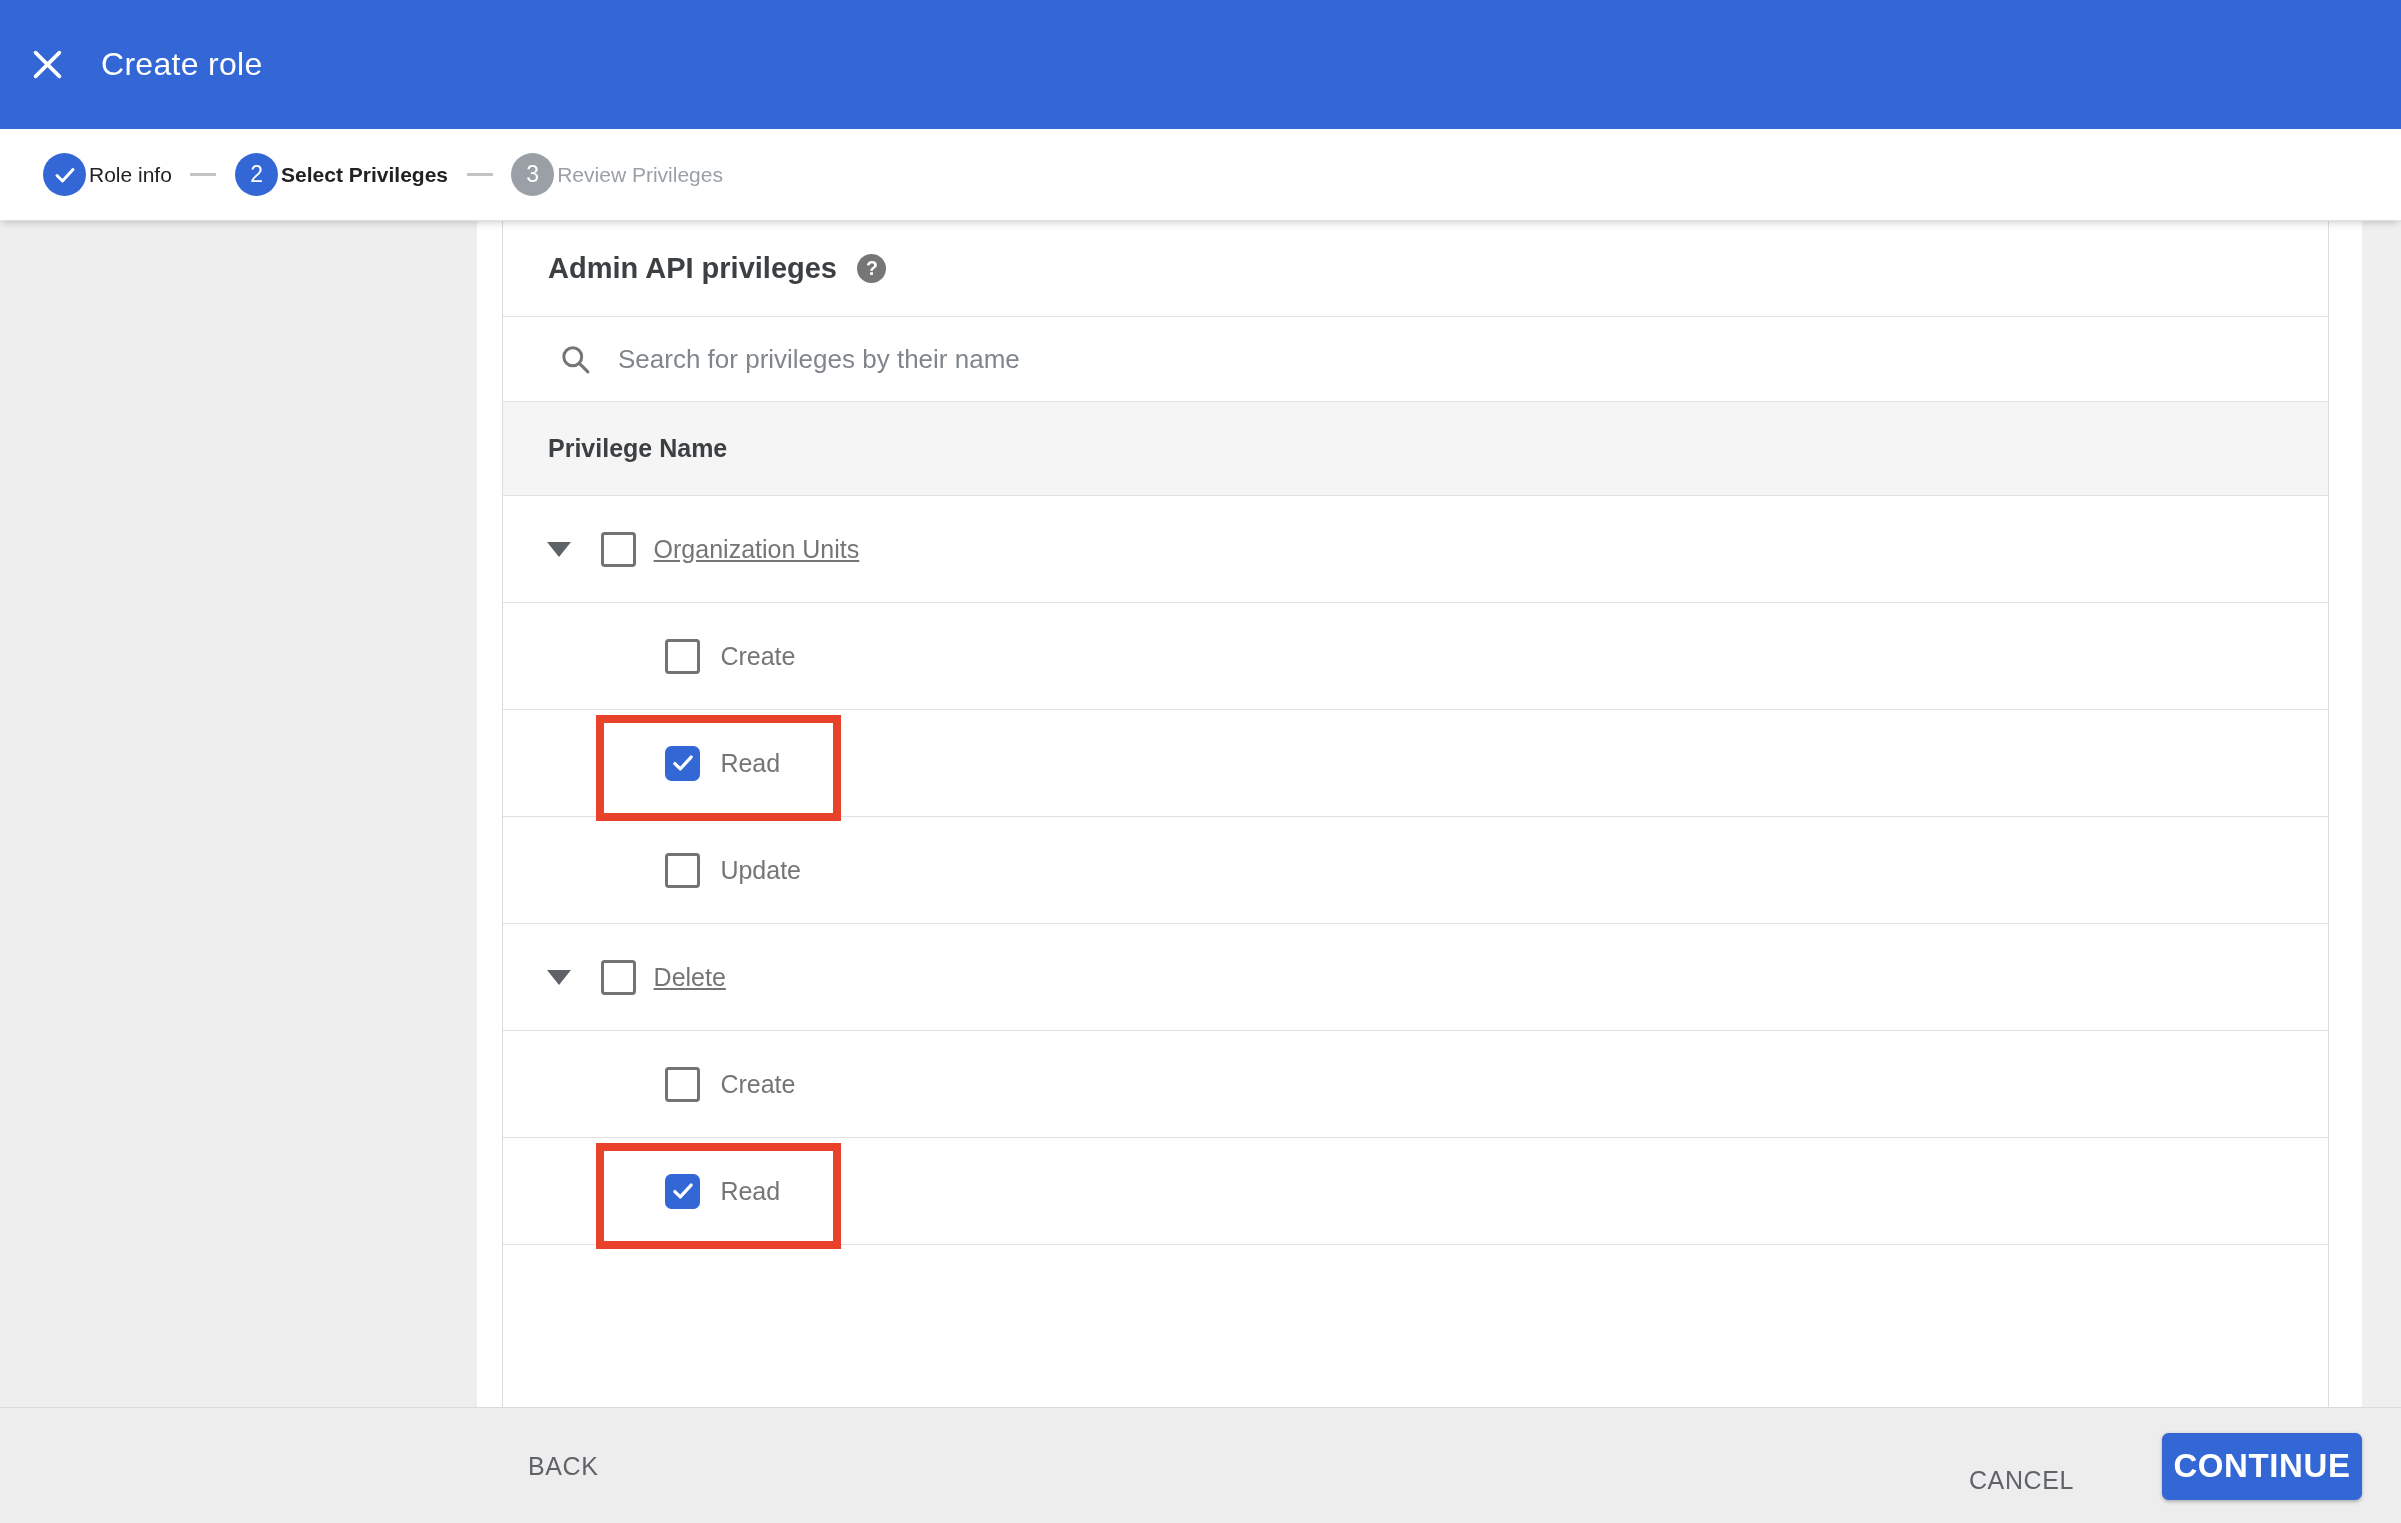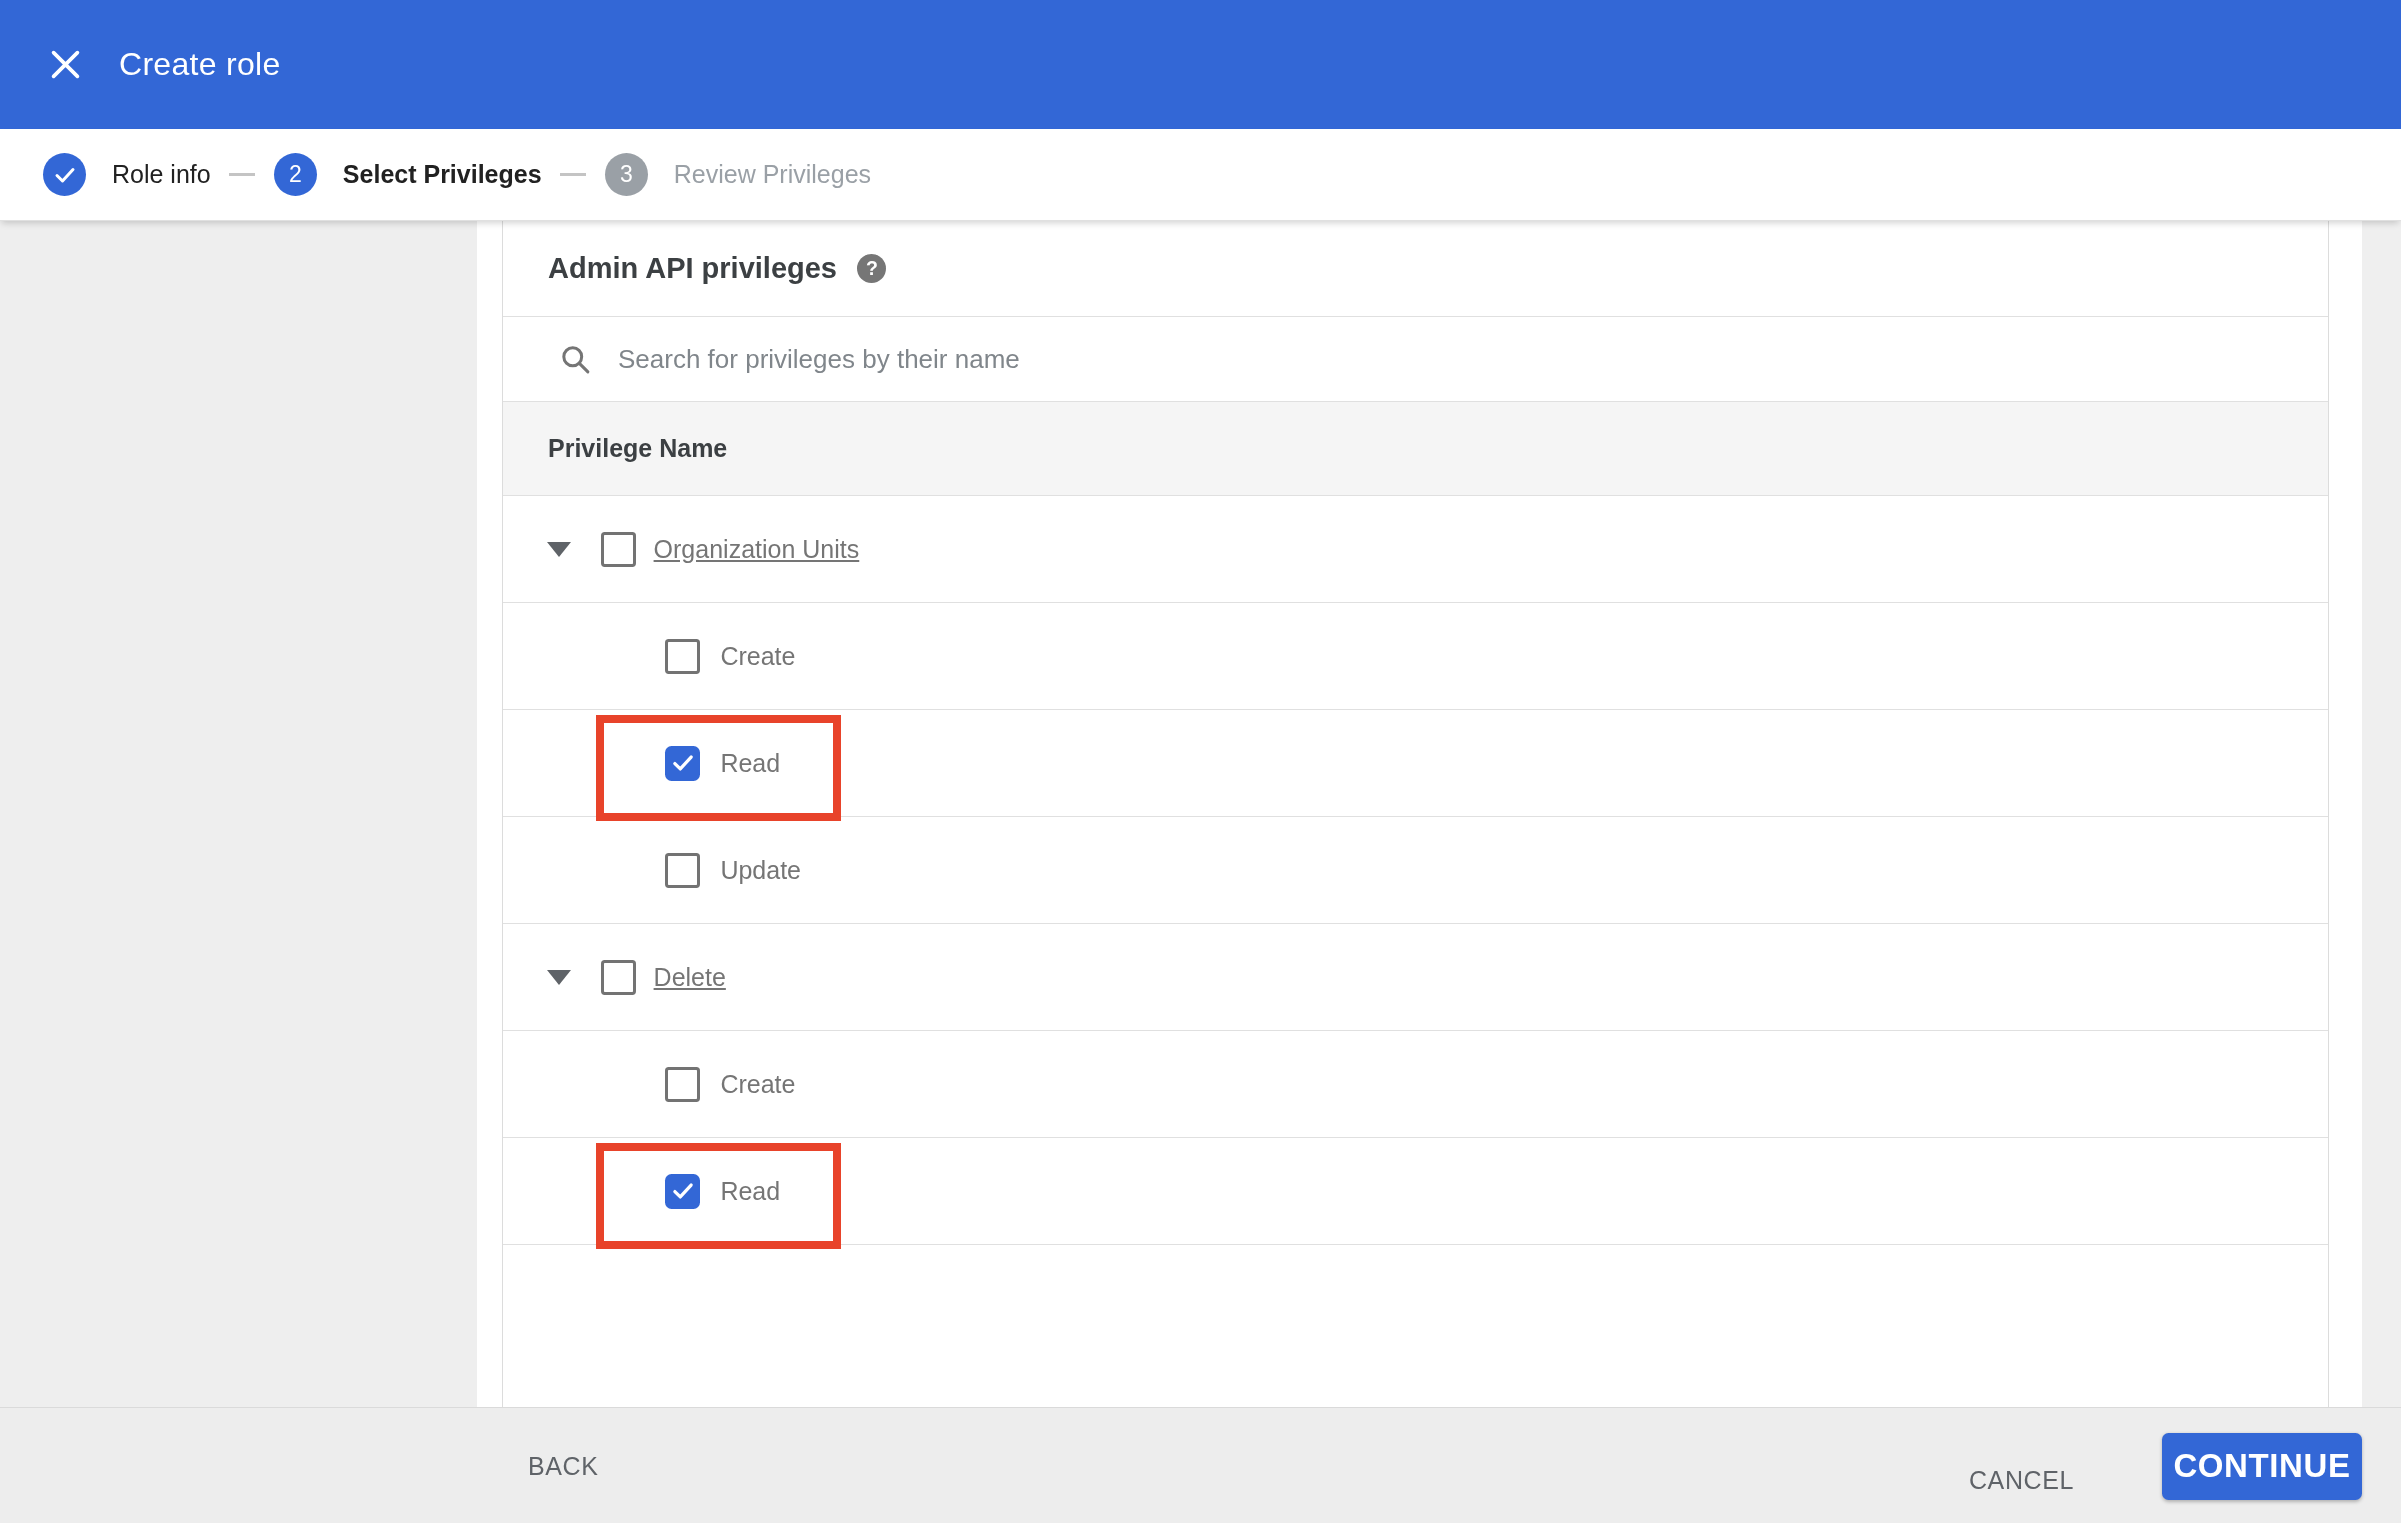--- a/index.html
+++ b/index.html
@@ -9,21 +9,21 @@
     background:#ffffff;
     color:#3c4043;
     --accent:#3367d6;
     --hl:#e8432a;
     --divider:#e0e0e0;
   }
 
   
   .appbar {
     height:129px; background:var(--accent);
-    display:flex; align-items:center; padding-left:39px;
+    display:flex; align-items:center; padding-left:21px;
   }
   .close-btn {
     width:52px; height:52px; border:none; background:transparent; cursor:pointer;
     display:flex; align-items:center; justify-content:center; flex:0 0 auto;
   }
   .appbar h1 {
     color:#ffffff; font-size:32px; font-weight:400; letter-spacing:0.3px; margin-left:28px;
   }
 
   
@@ -34,21 +34,21 @@
     position:relative; z-index:5;
   }
   .step { display:flex; align-items:center; background:transparent; border:none; cursor:pointer; }
   .circle {
     width:43px; height:43px; border-radius:50%; flex:0 0 auto;
     display:flex; align-items:center; justify-content:center;
     color:#ffffff; font-size:23px; font-weight:400;
   }
   .circle.done, .circle.active { background:var(--accent); }
   .circle.upcoming { background:#9aa0a6; }
-  .slabel { margin-left:26px; font-size:25px; color:#212121; }
+  .slabel { margin-left:3px; font-size:21px; color:#212121; }
   .slabel.bold { font-weight:700; }
   .slabel.dim { color:#9aa0a6; }
   .dash { width:26px; height:2.8px; background:#c4c4c4; margin:0 18.6px; flex:0 0 auto; }
 
   
   .main { height:1186px; display:flex; background:#f9a8d4; }
   .sidebar { width:477px; background:#eeeeee; }
   .gutter-l { width:25px; background:#ffffff; }
   .card {
     width:1827px; background:#ffffff;

